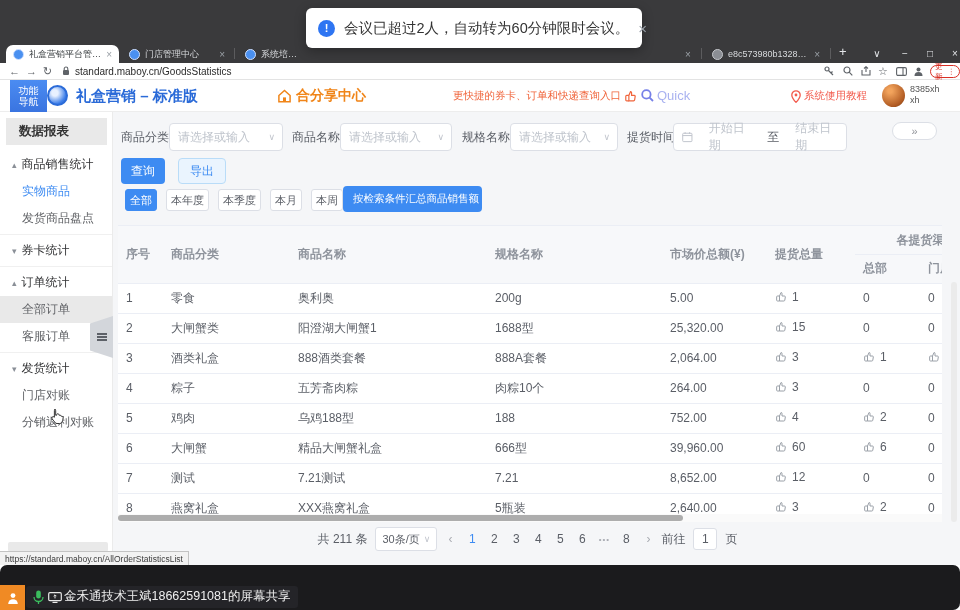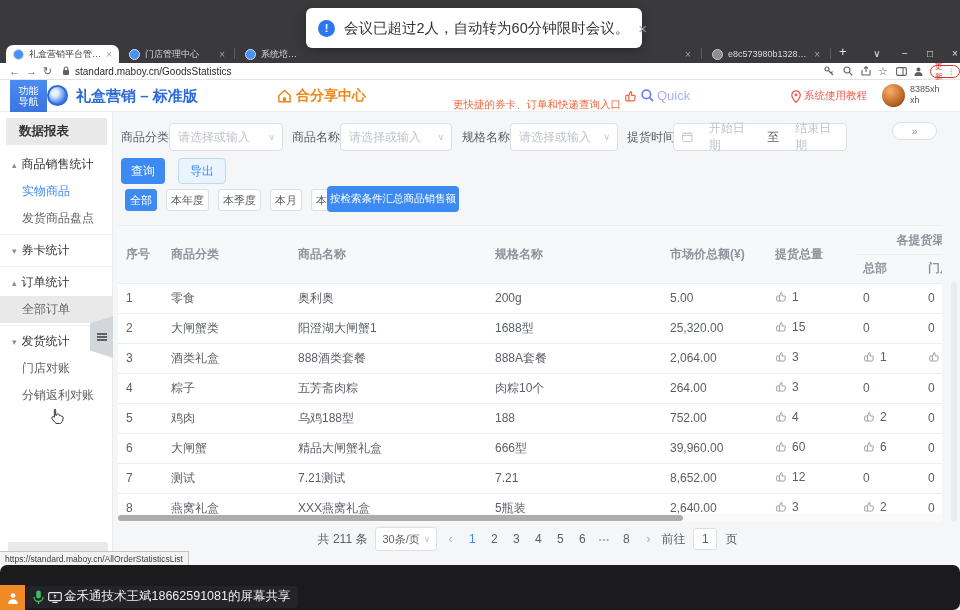--- a/index.html
+++ b/index.html
@@ -32,21 +32,21 @@
   .updpill{position:absolute;left:930px;top:2px;height:11px;border:1px solid #d93025;border-radius:7px;
     display:flex;align-items:center;gap:2px;padding:0 4px;color:#d93025;font-size:7.5px;}
   
   .appheader{position:absolute;left:0;top:80px;width:960px;height:32px;background:#fff;border-bottom:1px solid #ededed;box-sizing:border-box;}
   .navtoggle{position:absolute;left:0;top:0;width:37px;height:32px;background:linear-gradient(180deg,#4b8cf2,#3a74e0);
     color:#fff;font-size:10px;line-height:11px;display:flex;flex-direction:column;align-items:center;justify-content:center;margin-left:10px;}
   .logo{position:absolute;left:47px;top:5px;width:21px;height:21px;border-radius:50%;border:2px solid #2b6bd8;box-sizing:border-box;
     background:radial-gradient(circle at 35% 35%,#e8f1ff 20%,#3c7de8 70%);}
   .brand{position:absolute;left:76px;top:7px;font-size:15px;font-weight:bold;color:#2b6bd8;white-space:nowrap;}
   .sharecenter{position:absolute;left:277px;top:7px;display:flex;align-items:center;gap:4px;color:#f08519;font-size:14px;font-weight:bold;}
-  .quicktip{position:absolute;left:453px;top:9px;font-size:10.5px;color:#f0653c;white-space:nowrap;margin-top:9px;}
+  .quicktip{position:absolute;left:453px;top:9px;font-size:10.5px;color:#f0653c;white-space:nowrap;}
   .thumb-o{position:absolute;left:624px;top:9px;}
   .quickq{position:absolute;left:641px;top:8px;display:flex;align-items:center;gap:3px;}
   .quickq .ql{font-size:13px;color:#a9b2f0;}
   .tutorial{position:absolute;left:791px;top:9px;display:flex;align-items:center;gap:3px;font-size:10.5px;color:#f25b4e;}
   .avatar{position:absolute;left:882px;top:4px;width:23px;height:23px;border-radius:50%;
     background:radial-gradient(circle at 35% 30%,#f2a35c 10%,#b05a22 70%,#6e3a14);}
   .uname{position:absolute;left:910px;top:4px;font-size:9px;color:#555;line-height:11px;}
   
   .page{position:absolute;left:0;top:112px;width:960px;height:453px;background:#f5f6f8;}
   
@@ -76,22 +76,22 @@
   .dsep{color:#5a5e66;}
   .expandpill{position:absolute;left:779px;top:10px;width:45px;height:18px;border:1px solid #dcdfe6;border-radius:10px;background:#fff;
     box-sizing:border-box;display:flex;align-items:center;justify-content:center;color:#909399;font-size:11px;}
   .btn{position:absolute;border-radius:4px;font-size:12px;display:flex;align-items:center;justify-content:center;box-sizing:border-box;border:none;}
   .btn-primary{background:#3d8bf2;color:#fff;}
   .btn-plain{background:#eaf4fe;border:1px solid #b9dcf8;color:#3d8bf2;}
   #range-row{position:absolute;left:12px;top:77px;display:flex;gap:9px;}
   .rbtn{height:22px;border:1px solid #dcdfe6;border-radius:3px;background:#fff;color:#5a5e66;font-size:11px;
     display:flex;align-items:center;justify-content:center;padding:0 4px;box-sizing:border-box;}
   .rbtn.ractive{background:#3d8bf2;border-color:#3d8bf2;color:#fff;}
-  .btn-summary{position:absolute;left:214px;top:74px;width:132px;height:26px;background:#3d8bf2;color:#fff;border-radius:4px;
-    font-size:10.5px;display:flex;align-items:center;justify-content:center;}
+  .btn-summary{position:absolute;left:230px;top:74px;width:132px;height:26px;background:#3d8bf2;color:#fff;border-radius:4px;
+    font-size:10.5px;display:flex;align-items:center;justify-content:center;padding-left:7px;}
   
   .table-wrap{position:absolute;left:5px;top:113px;width:824px;height:289px;overflow:hidden;background:#fff;border-top:1px solid #ebeef5;}
   table{border-collapse:collapse;table-layout:fixed;width:880px;}
   thead th{background:#f7f8fa;color:#8e939c;font-weight:600;font-size:12px;text-align:left;padding:0 8px;
     border-bottom:1px solid #ebeef5;height:28px;box-sizing:border-box;white-space:nowrap;overflow:hidden;}
   thead th.span2{height:57px;}
   thead th.group{text-align:center;}
   tbody td{height:30px;padding:0 8px;font-size:12px;color:#5a5e66;border-bottom:1px solid #ebeef5;
     white-space:nowrap;overflow:hidden;box-sizing:border-box;}
   td.num .thumb{display:inline-block;vertical-align:-2px;margin-right:5px;}
@@ -274,20 +274,23 @@
             <span class="caret">▾</span>
             <span class="lbl">券卡统计</span>
           </div>
           <div class="side-div"></div>
           <div class="side-item grp">
             <span class="caret">▴</span>
             <span class="lbl">订单统计</span>
           </div>
           <div class="side-item child hov">
             <span class="lbl">全部订单</span>
+          </div>
+          <div class="side-item child">
+            <span class="lbl">客服订单</span>
           </div>
           <div class="side-div"></div>
           <div class="side-item grp">
             <span class="caret">▾</span>
             <span class="lbl">发货统计</span>
           </div>
           <div class="side-item child">
             <span class="lbl">门店对账</span>
           </div>
           <div class="side-item child">

